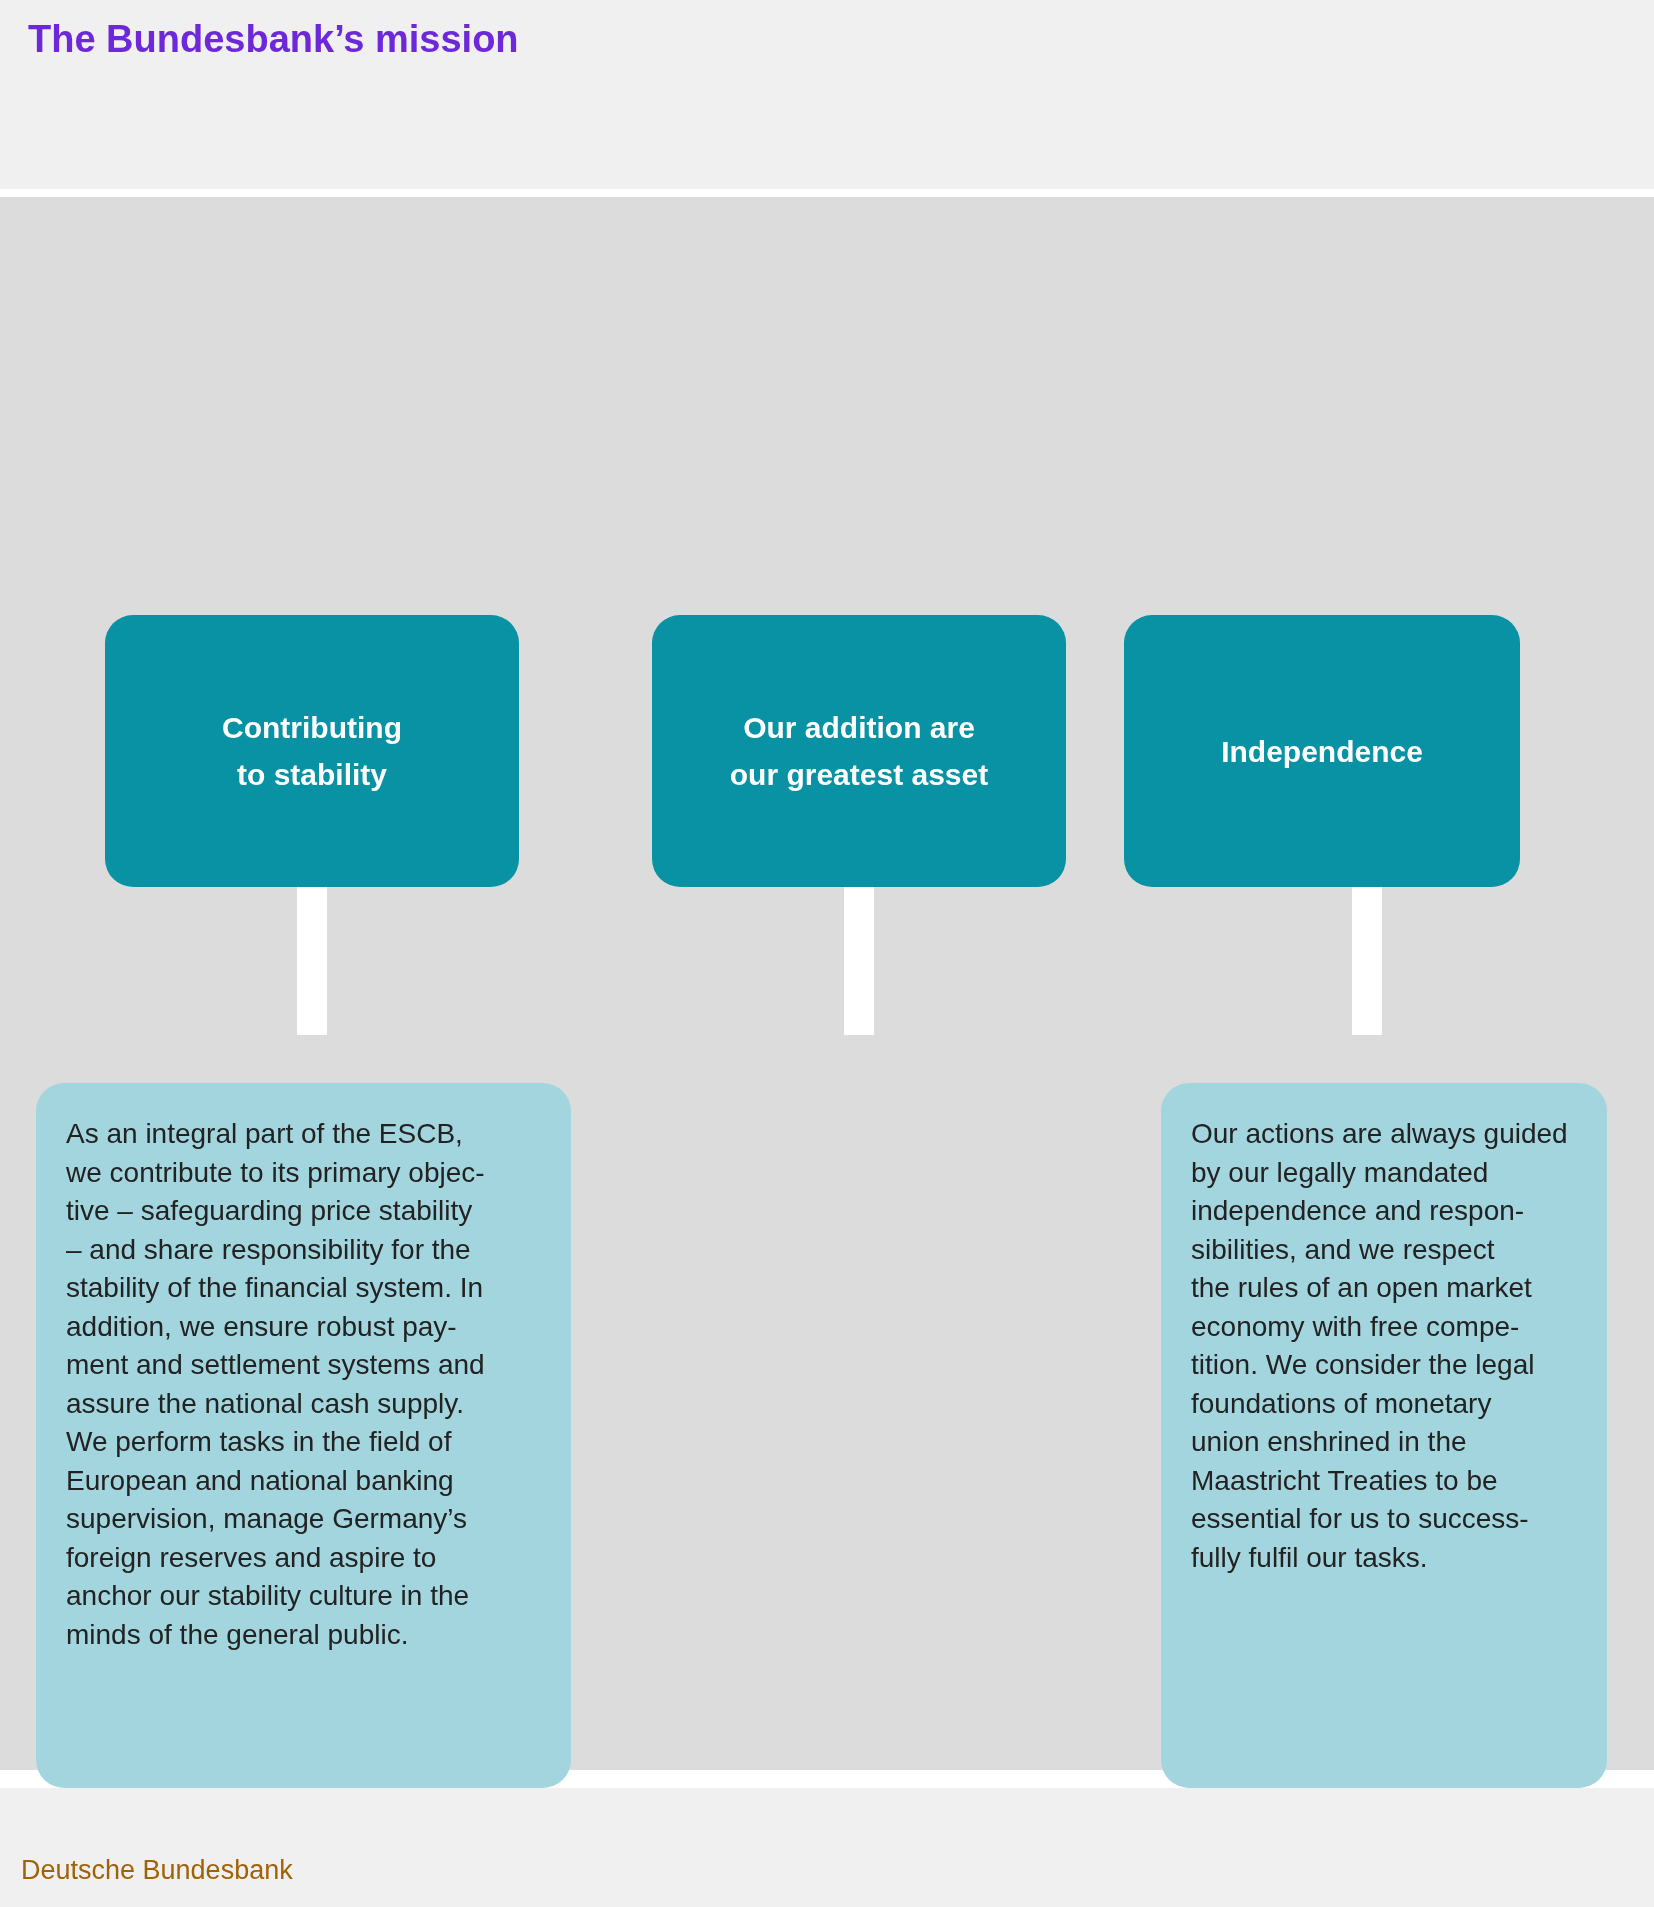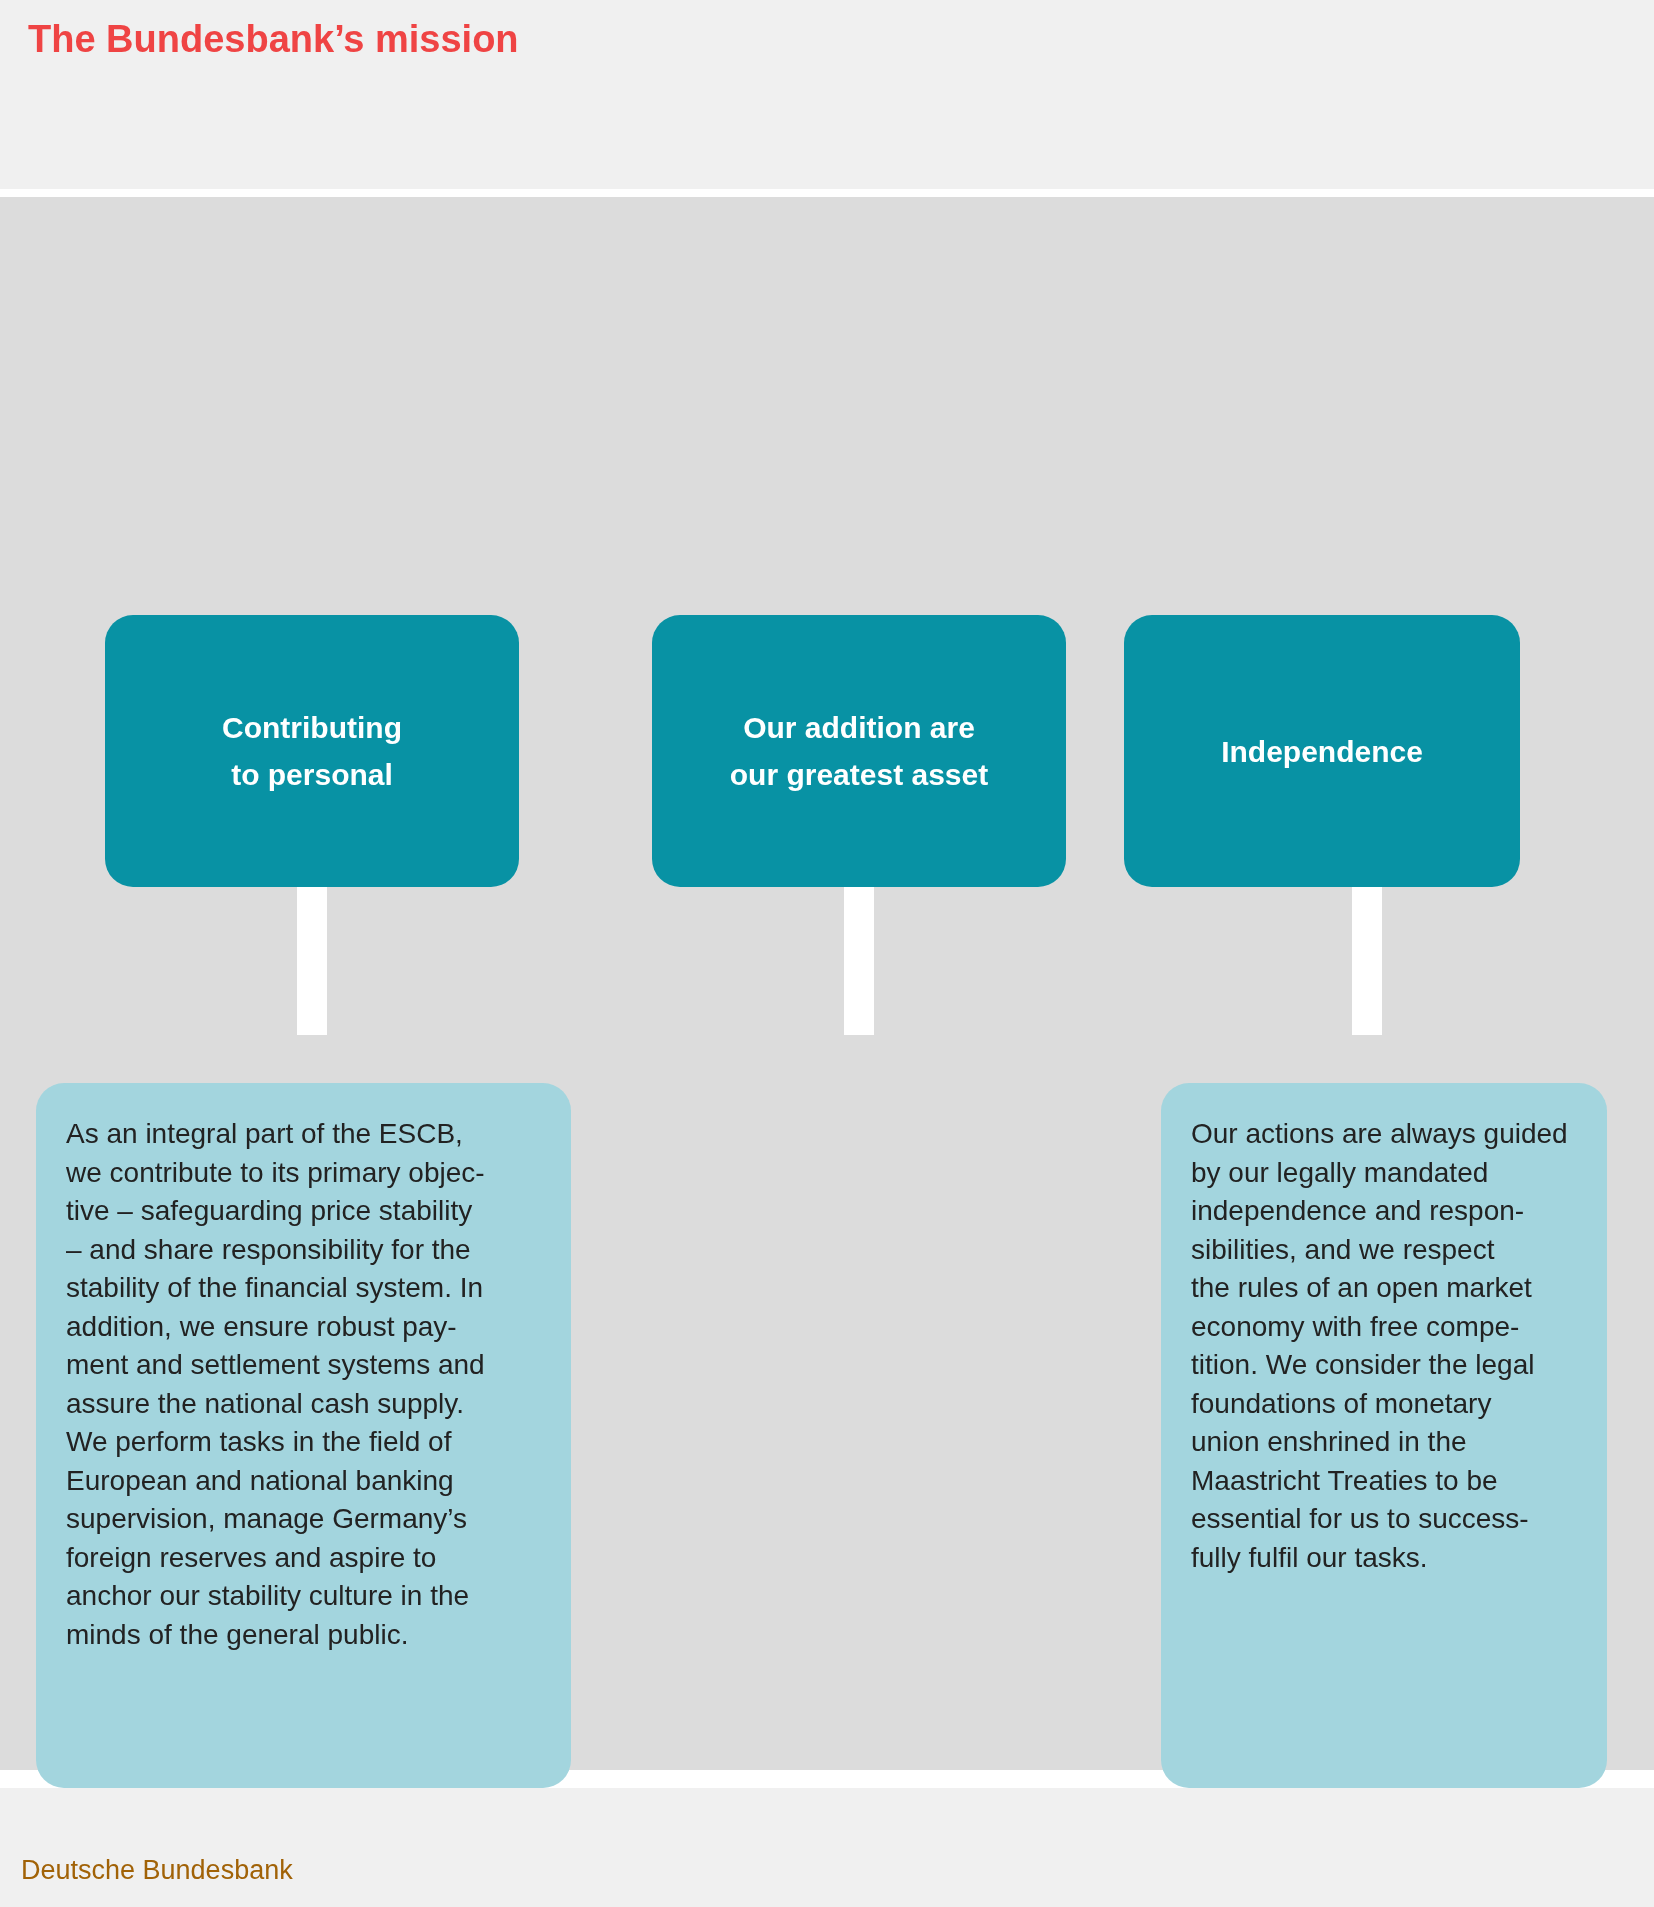--- a/index.html
+++ b/index.html
@@ -9,21 +9,21 @@
     background:#ffffff;
     font-family:"Liberation Sans", sans-serif;
     overflow:hidden;
   }
   .band-top{
     position:absolute;left:0;top:0;width:1654px;height:189px;
     background:var(--band-gray,#f0f0f0);
   }
   .page-title{
     position:absolute;left:28px;top:10px;
-    font-size:38px;font-weight:bold;color:#ef4444;
+    font-size:38px;font-weight:bold;color:#6d28d9;
     line-height:58px;white-space:pre;
   }
   .canvas{
     position:absolute;left:0;top:197px;width:1654px;height:1573px;
     background:var(--canvas-gray,#dcdcdc);
   }
   .header-box{
     position:absolute;top:418px;height:272px;
     background:var(--teal,#0892a4);
     border-radius:28px;
@@ -69,21 +69,21 @@
 <body>
 
 <div class="page">
 
   <div class="band-top"></div>
   <div class="page-title">The Bundesbank’s mission</div>
 
   <div class="canvas">
 
     <div class="header-box hb1">Contributing
-to personal</div>
+to stability</div>
     <div class="connector cn1"></div>
     <div class="body-box bb1">As an integral part of the ESCB,
 we contribute to its primary objec-
 tive – safeguarding price stability
 – and share responsibility for the
 stability of the financial system. In
 addition, we ensure robust pay-
 ment and settlement systems and
 assure the national cash supply.
 We perform tasks in the field of

